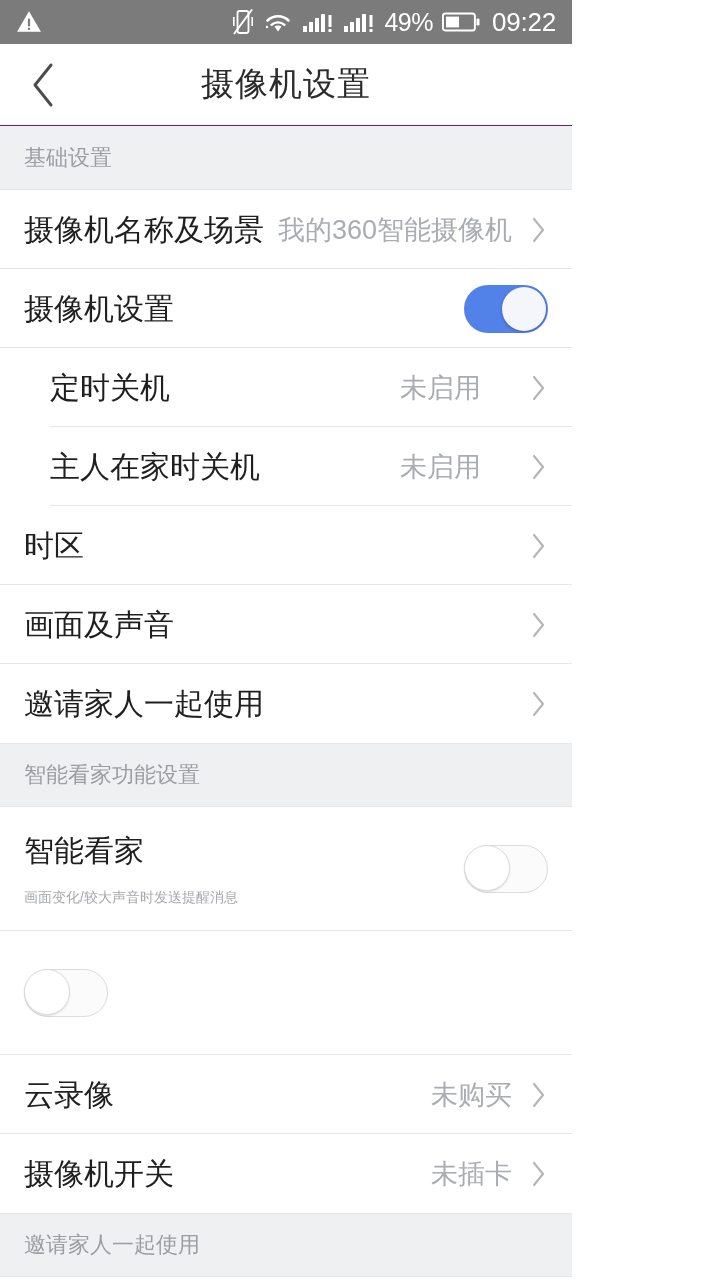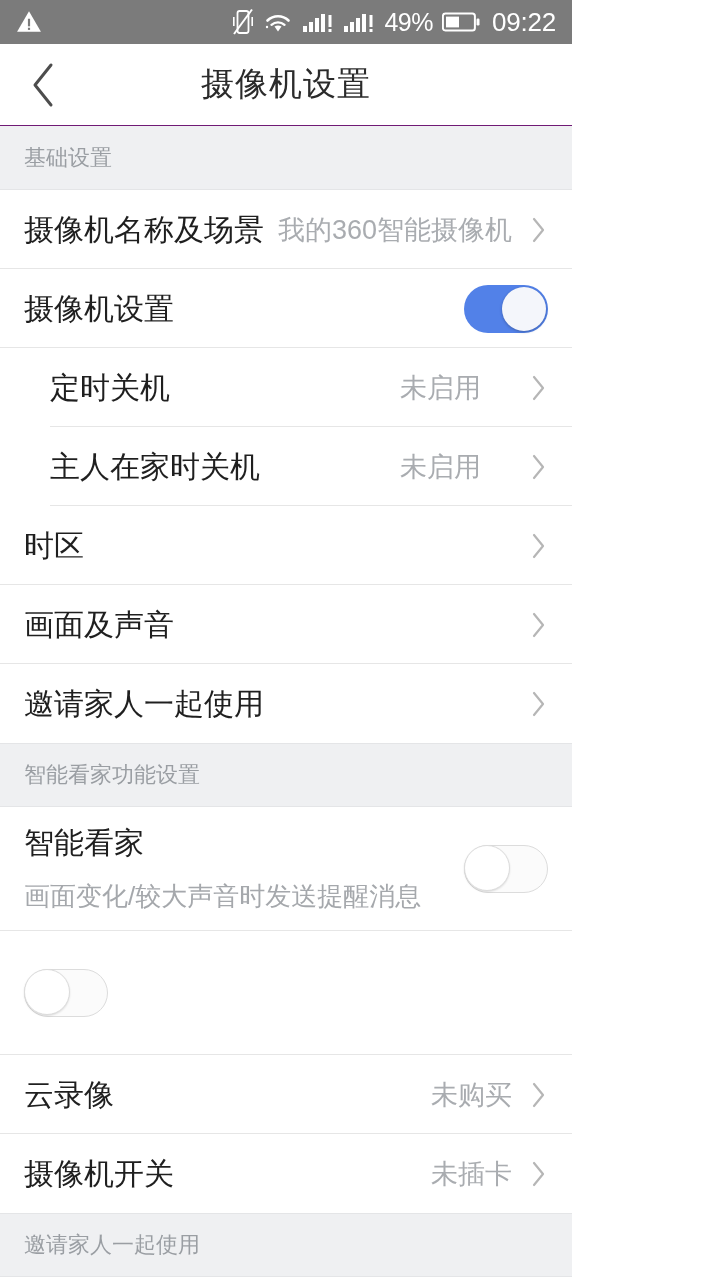--- a/index.html
+++ b/index.html
@@ -139,21 +139,21 @@
     flex-direction: column;
     justify-content: center;
     min-width: 0;
   }
   .row-label {
     font-size: 30px;
     color: #1f1f1f;
     line-height: 1.2;
   }
   .row-sub {
-    font-size: 26px;
+    font-size: 14px;
     color: #a5a8ac;
     margin-top: 20px;
     line-height: 1.2;
   }
   .row-value {
     font-size: 27px;
     color: #a9acb0;
     margin-right: 18px;
     white-space: nowrap;
   }

